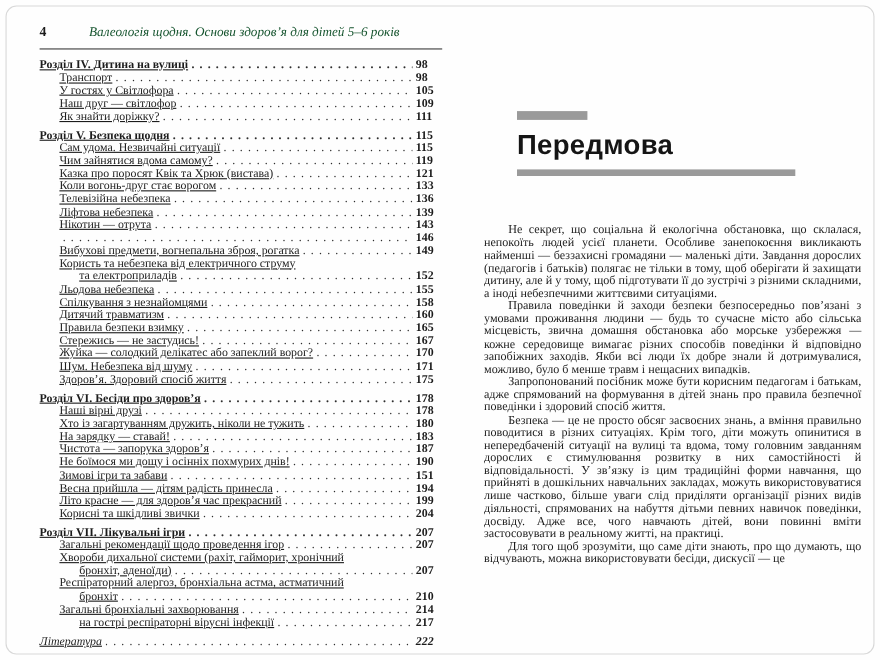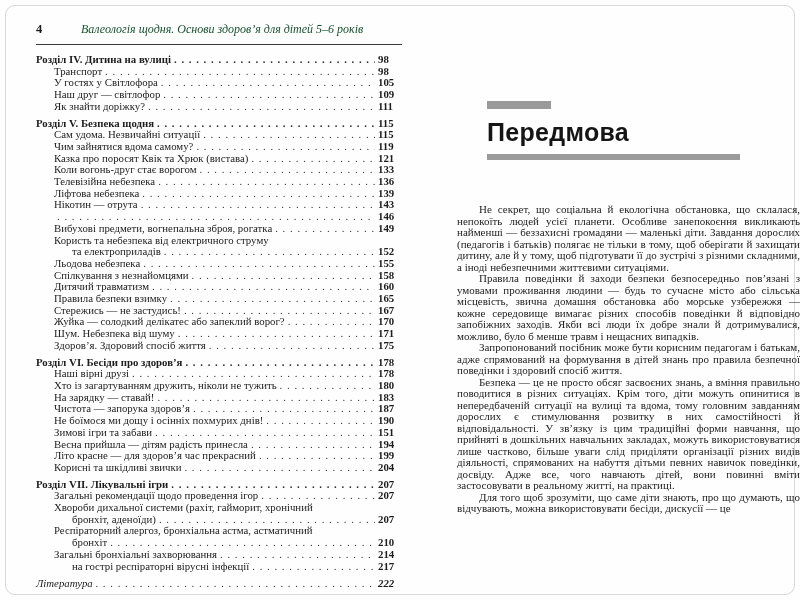--- a/index.html
+++ b/index.html
@@ -13,27 +13,27 @@
                  padding-bottom:7px; margin-bottom:9px; }
   .folio { font-weight:bold; font-size:12.5px; }
   .running-title { flex:1; text-align:center; font-style:italic; font-size:12px; color:#14532d; }
 
   .toc { font-size:10.8px; line-height:11.7px; }
   .toc-row { display:flex; align-items:baseline; }
   .toc-row.chapter { font-weight:bold; margin-top:5px; }
   .toc-row.item { padding-left:18px; }
   .toc-row.item-cont { padding-left:36px; }
   .toc-row.literature { font-style:italic; margin-top:6px; }
-  .toc-text { white-space:nowrap; }
+  .toc-text { white-space:nowrap;text-decoration:underline; }
   .leader { flex:1; overflow:hidden; white-space:nowrap; margin:0 3px; color:#2e2e2e; }
   .leader::after { content:". . . . . . . . . . . . . . . . . . . . . . . . . . . . . . . . . . . . . . . . . . . . . . . . . . . . . . . . . . . . . . . . . . . . . . . . . . . ."; letter-spacing:1px; }
   .toc-page { font-weight:bold; min-width:24px; text-align:left; }
 
   
-  .page-right { position:absolute; left:457px; top:101px; width:343px; }
+  .page-right { position:absolute; left:440px; top:101px; width:343px; }
   .title-block { margin-left:30px; }
   .bar-short { width:64px; height:8px; background:#9a9a9a; }
   .section-title { font-family:"Liberation Sans", sans-serif; font-size:25px; font-weight:bold;
                    color:#151515; margin:9px 0 7px 0; letter-spacing:0.3px; }
   .bar-long { width:253px; height:6px; background:#9a9a9a; }
   .body-text { margin-top:44px; font-size:11px; line-height:11.5px; text-align:justify; }
   .para { margin:0; text-indent:22px; }
 </style>
 </head>
 <body>

